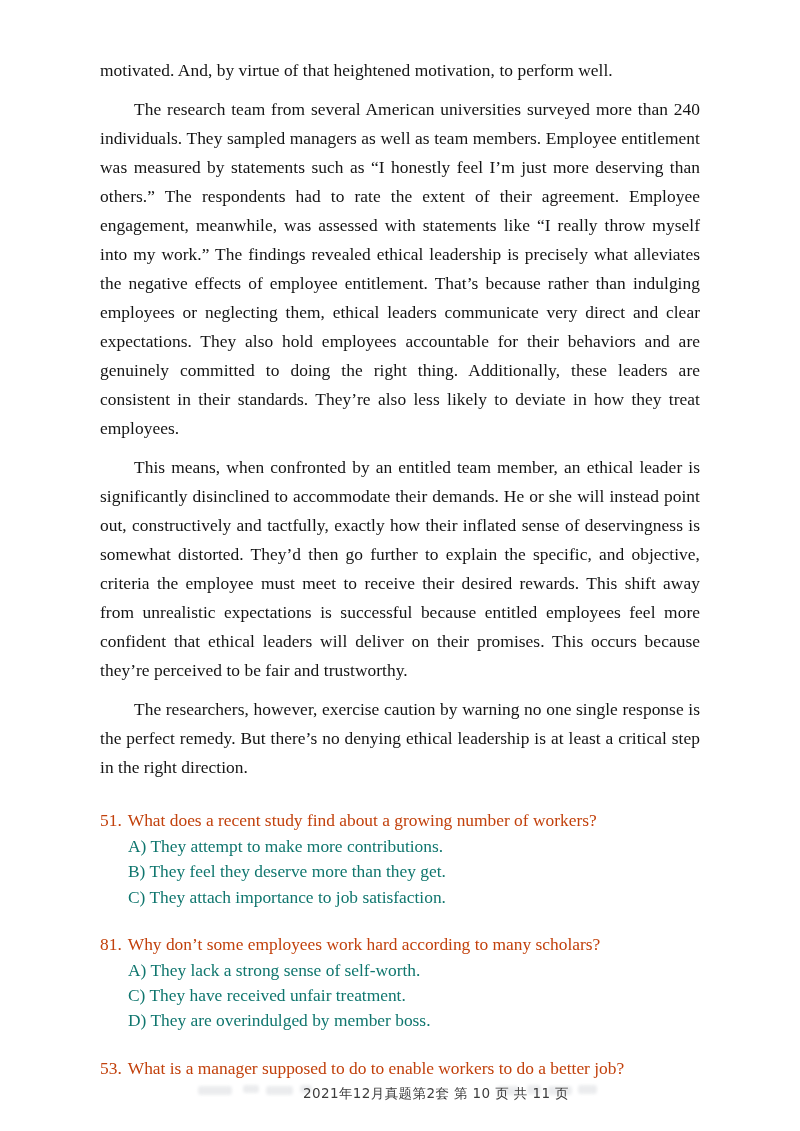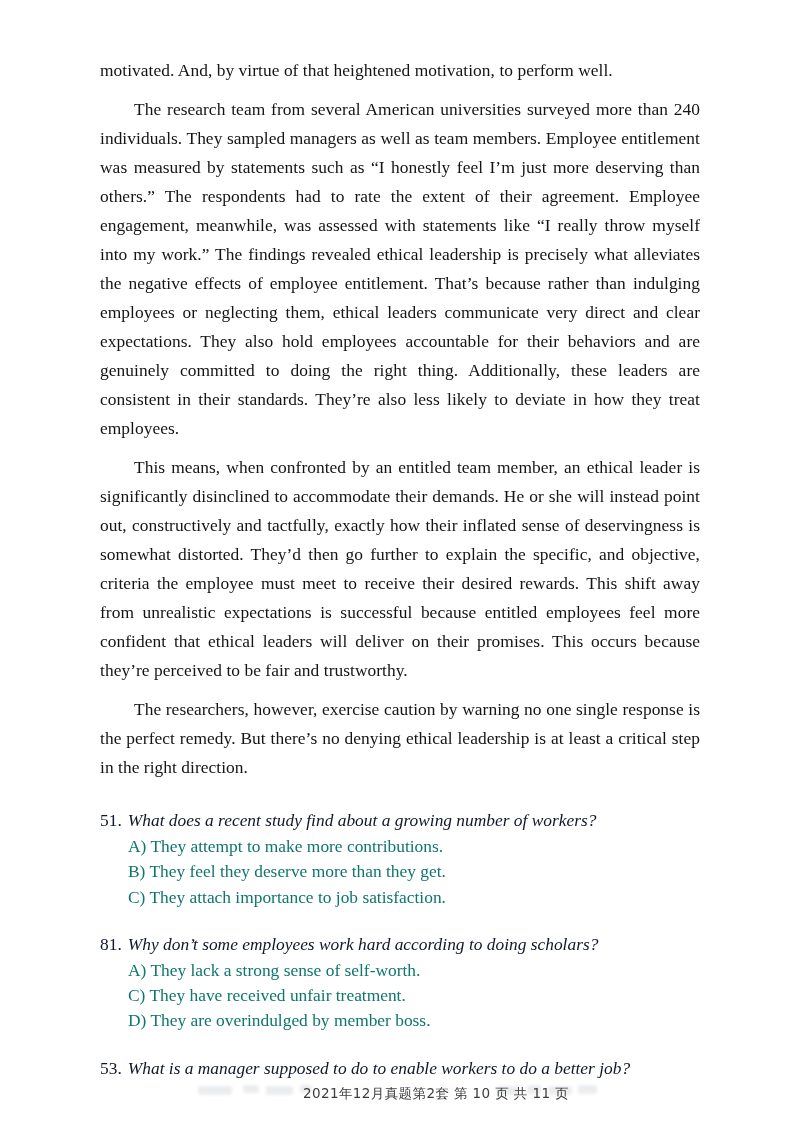--- a/index.html
+++ b/index.html
@@ -62,31 +62,30 @@
     margin-bottom: 22px;
   }
   .qblock:last-child {
     margin-bottom: 0;
   }
   .qstem {
     font-size: 17.4px;
     line-height: 25px;
     text-align: left;
     margin: 0 0 1px 0;
-    color: #0f172a;
+    color: #c2410c;
     display: flex;
     gap: 6px;
   }
   .qnum {
     flex: 0 0 auto;
     white-space: nowrap;
   }
   .qtext {
     flex: 1 1 auto;
-    font-style: italic;
   }
   .options {
     list-style: none;
     margin: 0;
     padding: 0 0 0 28px;
   }
   .option {
     font-size: 17.4px;
     line-height: 25.3px;
     color: #0f766e;
@@ -154,21 +153,21 @@
         <ul class="options">
           <li class="option">A) They attempt to make more contributions.</li>
           <li class="option">B) They feel they deserve more than they get.</li>
           <li class="option">C) They attach importance to job satisfaction.</li>
         </ul>
       </div>
 
       <div class="qblock">
         <div class="qstem">
           <span class="qnum">81.</span>
-          <span class="qtext">Why don’t some employees work hard according to doing scholars?</span>
+          <span class="qtext">Why don’t some employees work hard according to many scholars?</span>
         </div>
         <ul class="options">
           <li class="option">A) They lack a strong sense of self-worth.</li>
           <li class="option">C) They have received unfair treatment.</li>
           <li class="option">D) They are overindulged by member boss.</li>
         </ul>
       </div>
 
       <div class="qblock">
         <div class="qstem">

